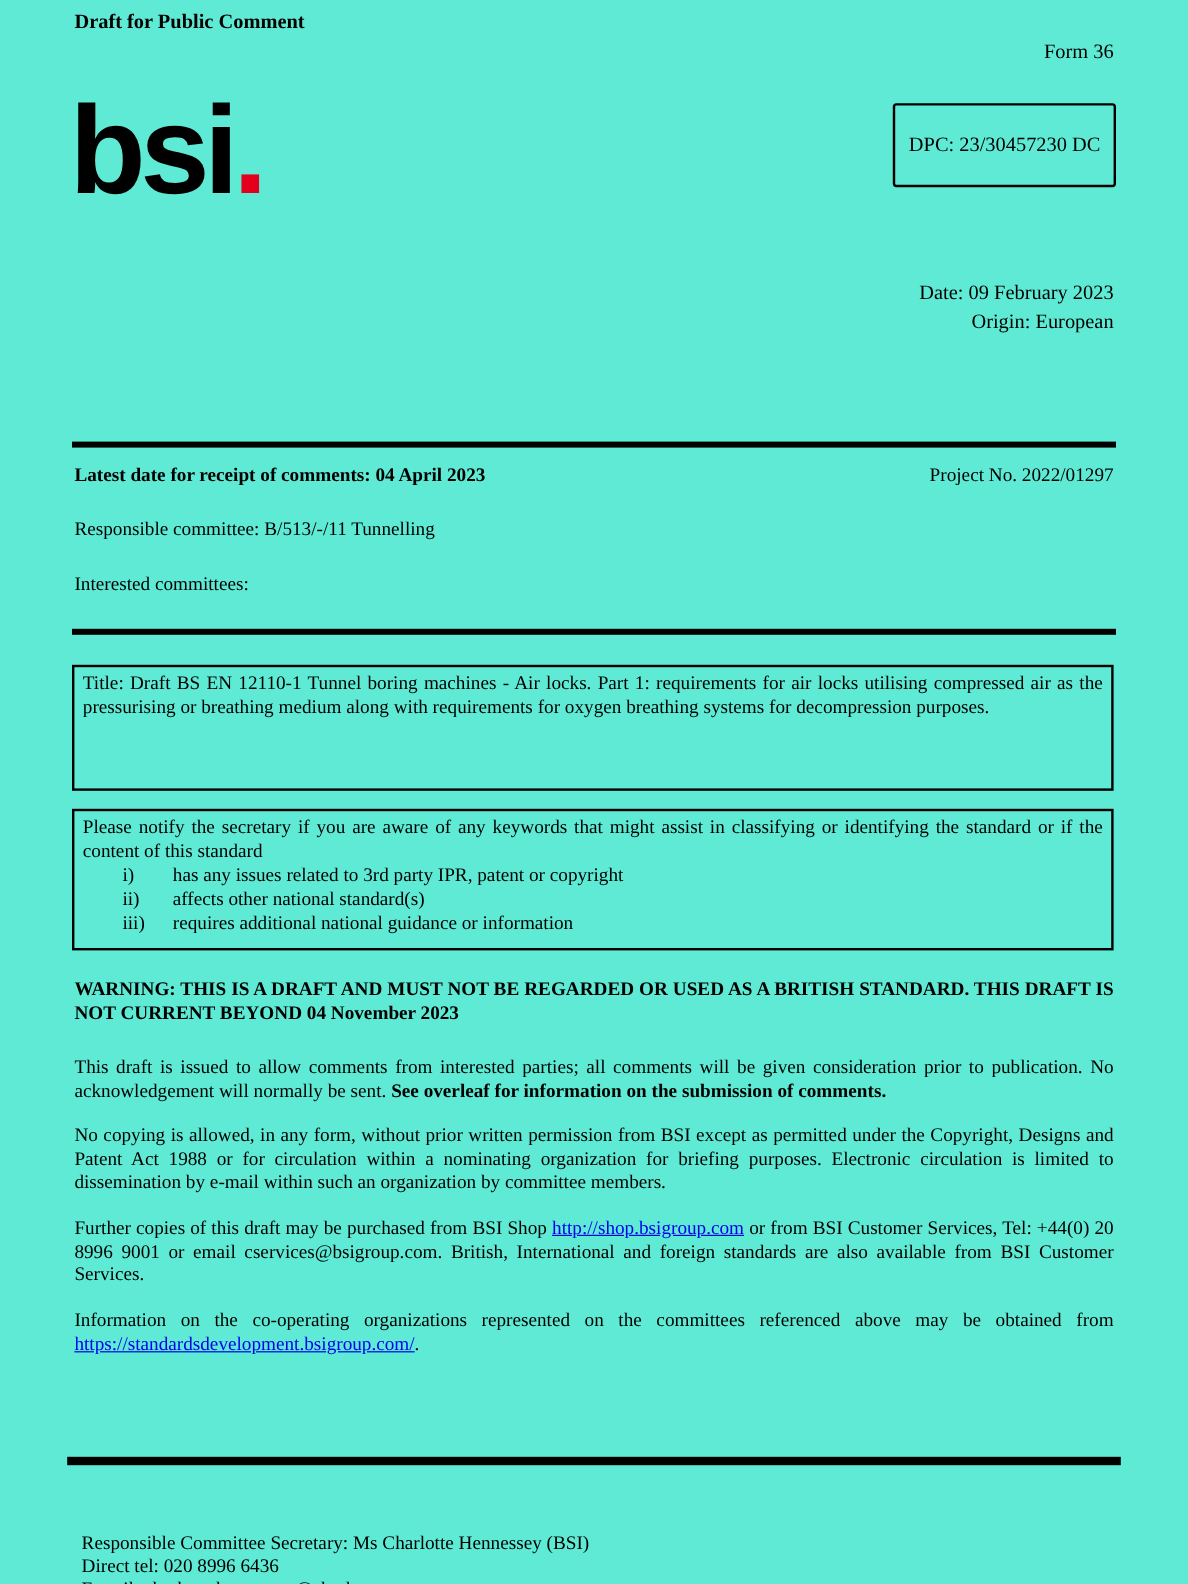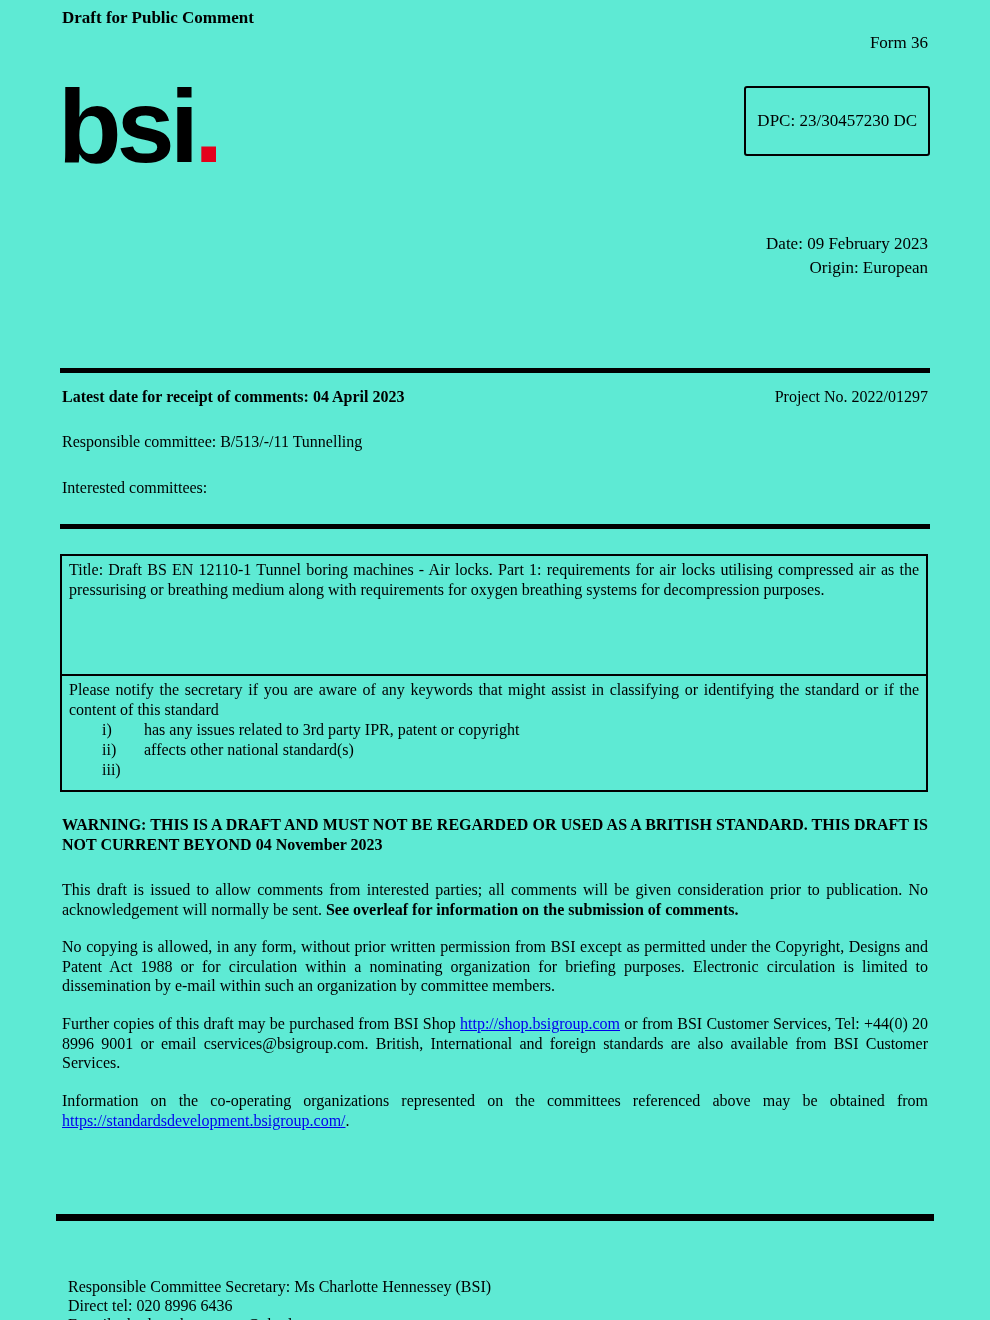--- a/index.html
+++ b/index.html
@@ -71,21 +71,21 @@
 
   .docbox {
     left: 60px; width: 868px;
     box-sizing: border-box;
     border: 2px solid #000;
     padding: 4px 7px;
     font-size: 16px;
     line-height: 20px;
     text-align: justify;
   }
-  .title-box { top: 554px; height: 122px; }
+  .title-box { top: 554px; height: 105px; }
   .kw-box { top: 674px; height: 118px; }
   .kw-item { display: flex; text-align: left; }
   .kw-item .marker { width: 42px; margin-left: 33px; flex: 0 0 auto; }
 
   .para {
     left: 62px; width: 866px;
     font-size: 16px;
     line-height: 19.5px;
     text-align: justify;
   }
@@ -145,20 +145,21 @@
     <div class="kw-item">
       <span class="marker">i)</span>
       <span>has any issues related to 3rd party IPR, patent or copyright</span>
     </div>
     <div class="kw-item">
       <span class="marker">ii)</span>
       <span>affects other national standard(s)</span>
     </div>
     <div class="kw-item">
       <span class="marker">iii)</span>
+      <span>requires additional national guidance or information</span>
     </div>
   </div>
 
   <div class="abs para warning">WARNING: THIS IS A DRAFT AND MUST NOT BE REGARDED OR USED AS A BRITISH STANDARD. THIS DRAFT IS NOT CURRENT BEYOND 04 November 2023</div>
 
   <div class="abs para p1">
     <span>This draft is issued to allow comments from interested parties; all comments will be given consideration prior to publication. No acknowledgement will normally be sent. </span><span class="bold-inline">See overleaf for information on the submission of comments.</span>
   </div>
 
   <div class="abs para p2">No copying is allowed, in any form, without prior written permission from BSI except as permitted under the Copyright, Designs and Patent Act 1988 or for circulation within a nominating organization for briefing purposes. Electronic circulation is limited to dissemination by e-mail within such an organization by committee members.</div>

